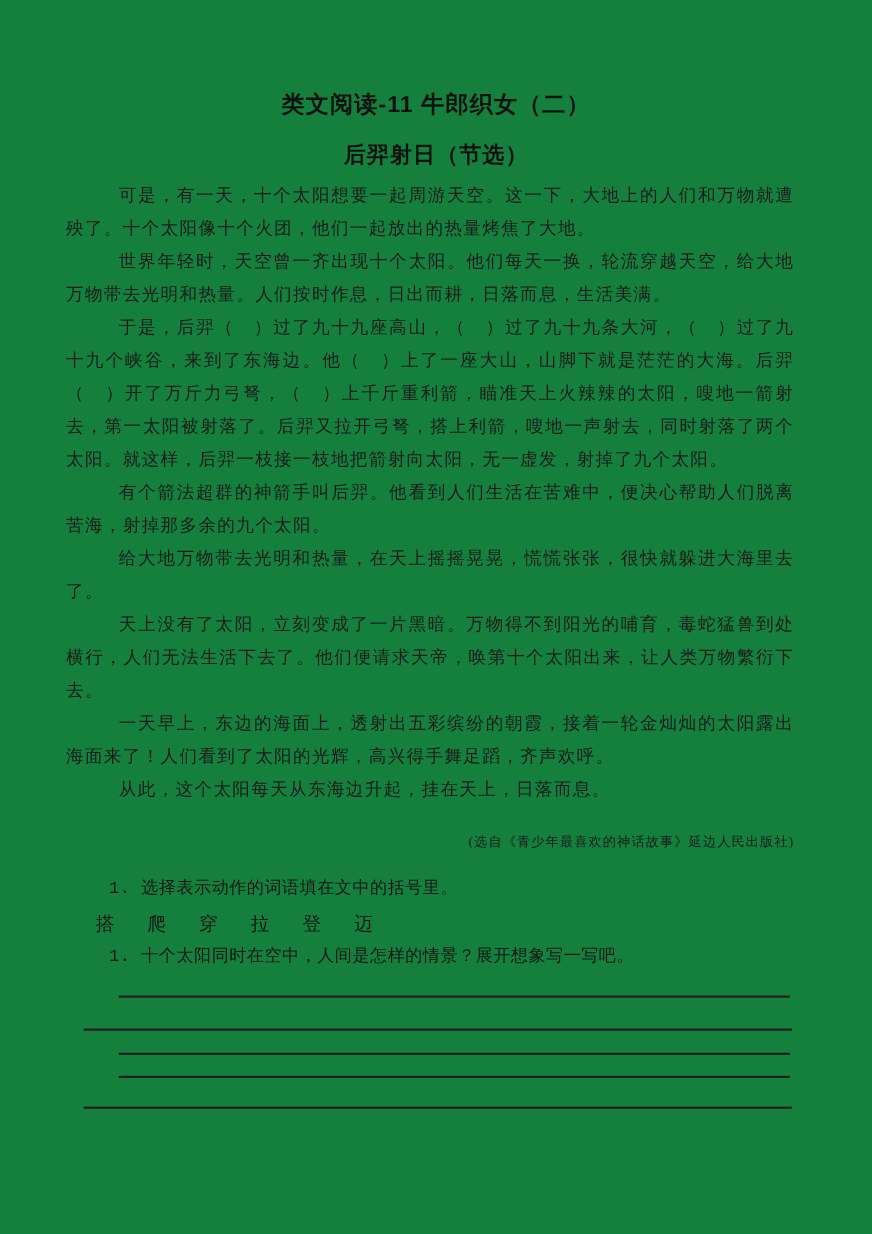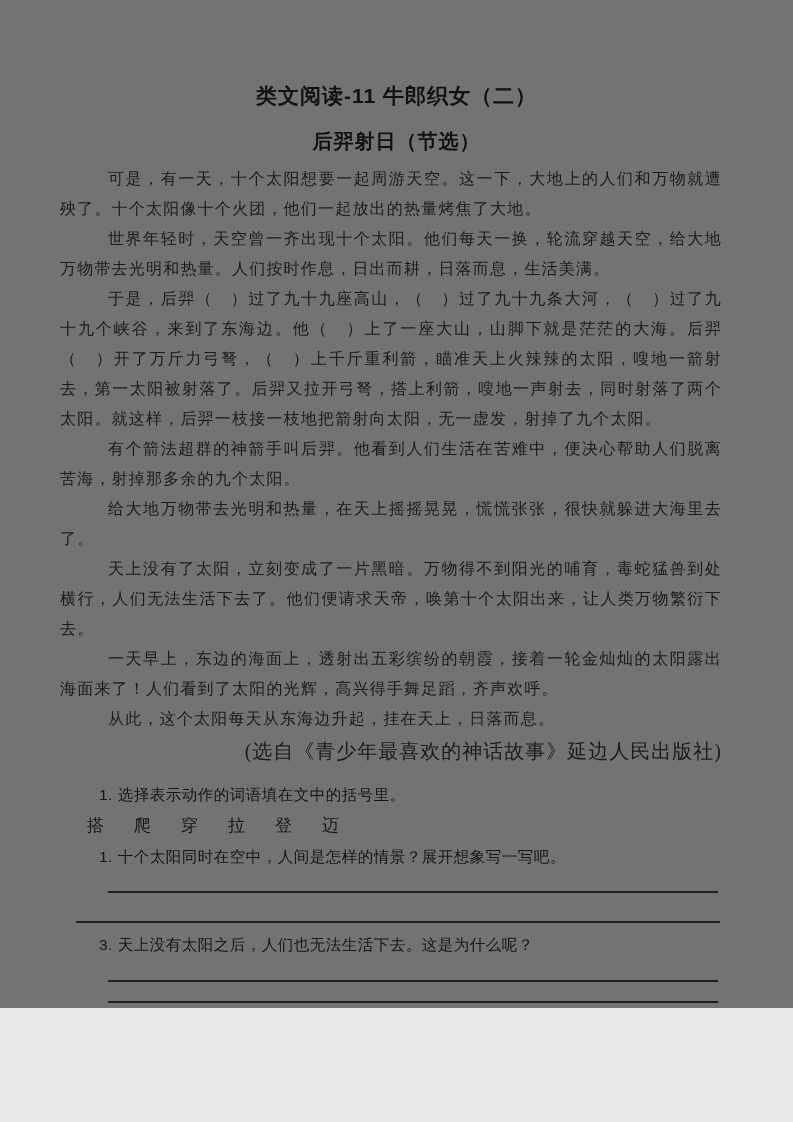--- a/index.html
+++ b/index.html
@@ -1,21 +1,21 @@
 <!DOCTYPE html>
 <html><head>
 <meta charset="utf-8">
 <style>
   html, body { margin: 0; padding: 0; background: #e8e8e8; }
   .page {
     position: relative;
     width: 793px;
-    height: 1008px;
+    height: 1122px;
     margin: 0 auto;
-    background: #737373;
+    background: #15803d;
     overflow: hidden;
     font-family: "Liberation Serif", serif;
     color: #1b1b1b;
   }
   .doc-title {
     margin: 84px 0 0 0;
     text-align: center;
     font-family: "Liberation Sans", sans-serif;
     font-weight: bold;
     font-size: 21px;
@@ -36,35 +36,36 @@
   .story {
     margin: 10px 71px 0 60px;
     font-size: 16px;
     line-height: 30px;
     letter-spacing: 1.2px;
     text-align: justify;
     color: #1b1b1b;
   }
   .story p { margin: 0; text-indent: 48px; }
   .attribution {
-    margin-top: 2px;
+    margin-top: 16px;
     text-align: right;
     text-indent: 0 !important;
-    font-size: 20px;
+    font-size: 12px;
     letter-spacing: 1px;
   }
   .questions {
     font-family: "Liberation Sans", sans-serif;
     font-size: 15.5px;
     color: #161616;
   }
   .question {
     margin: 0 60px 0 99px;
     line-height: 31px;
     letter-spacing: 0.5px;
+    font-family: Liberation Mono, monospace;
   }
   .question.first { margin-top: 13px; }
   .question.after-sep { margin-top: 6px; }
   .word-bank {
     margin: 0 60px 0 87px;
     line-height: 31px;
     display: flex;
     gap: 30px;
     font-size: 17px;
     letter-spacing: 0;
@@ -120,21 +121,20 @@
       <span>登</span>
       <span>迈</span>
     </div>
 
     <div class="question">1. 十个太阳同时在空中，人间是怎样的情景？展开想象写一写吧。</div>
 
     <div class="answer-line a1"></div>
 
     <div class="separator-line s1"></div>
 
-    <div class="question after-sep">3. 天上没有太阳之后，人们也无法生活下去。这是为什么呢？</div>
 
     <div class="answer-line a2"></div>
 
 
     <div class="answer-line a3"></div>
 
     <div class="separator-line s2"></div>
 
   </div>
 

